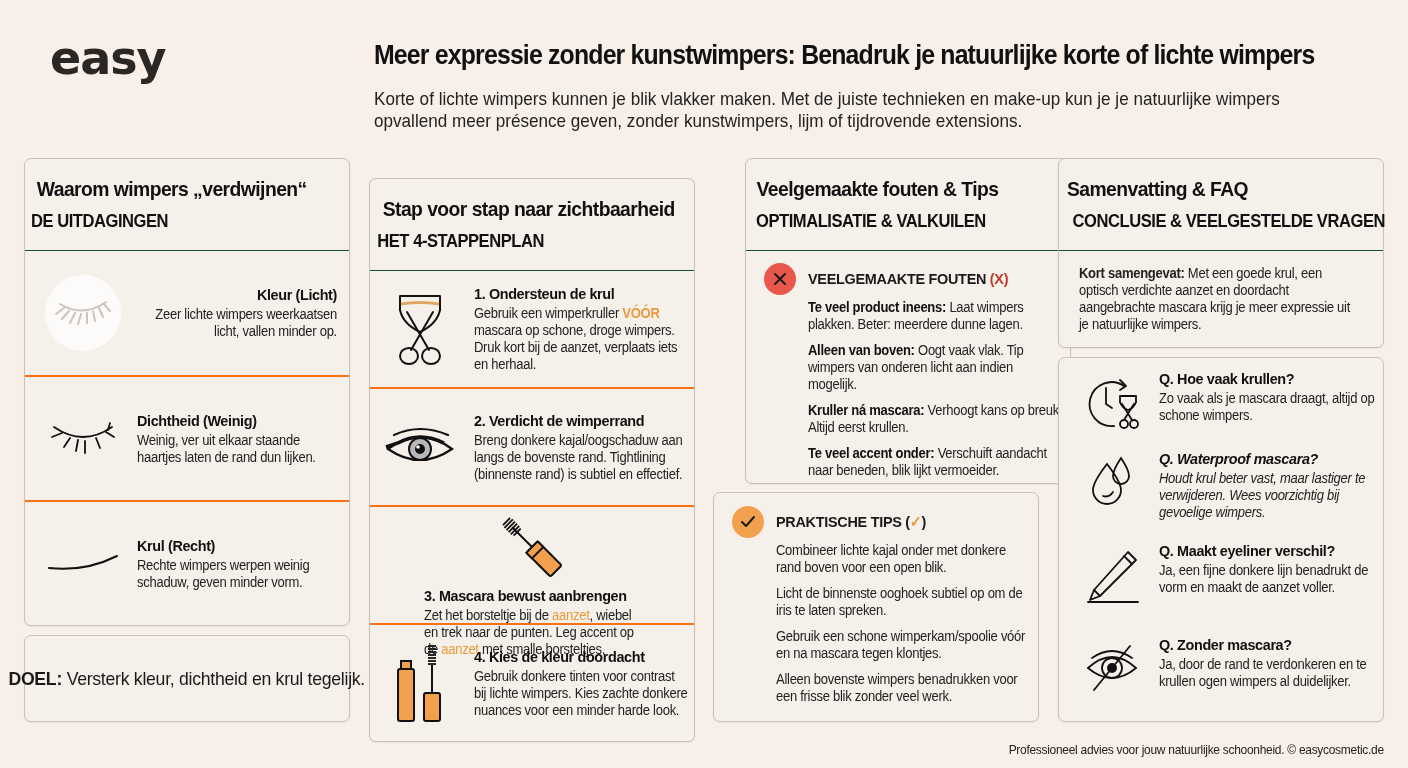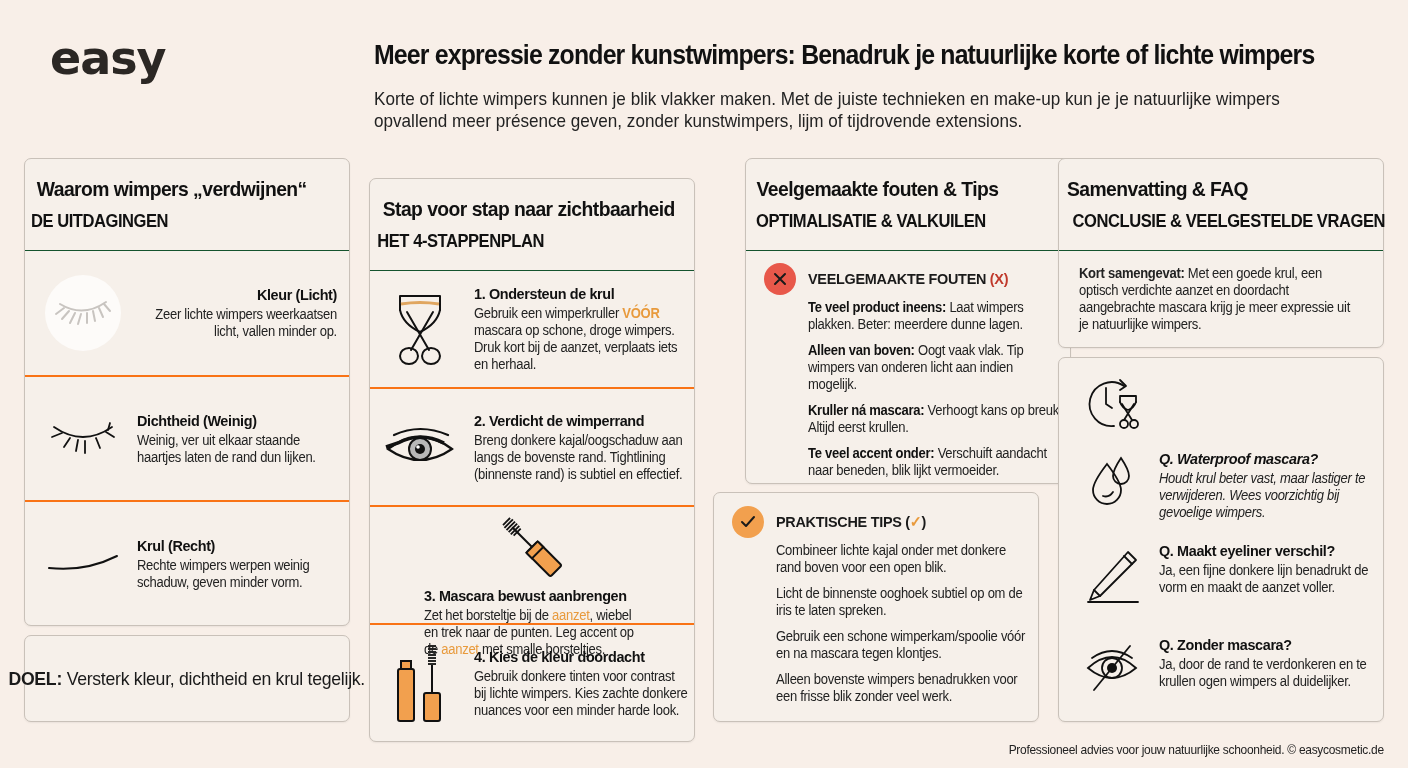--- a/index.html
+++ b/index.html
@@ -299,20 +299,24 @@
           <path d="M36 4 L42 10 L36 14"></path>
           <path d="M22 12 L22 28 L28 32"></path>
           <path d="M36 20 L52 20 M36 20 L36 26 M52 20 L52 26"></path>
           <path d="M36 26 Q38 32 44 34 Q50 32 52 26"></path>
           <path d="M38 28 L48 44 M50 28 L40 44"></path>
           <circle cx="40" cy="48" r="4"></circle>
             <circle cx="50" cy="48" r="4"></circle>
         </g>
       </svg>
     </div>
+    <div class="txt">
+      <div class="faq-q">Q. Hoe vaak krullen?</div>
+      <div class="faq-a">Zo vaak als je mascara draagt, altijd op schone wimpers.</div>
+    </div>
   </div>
   <div class="faq-row" style="height:92px;font-style:italic;">
     <div class="icon">
       <svg width="46" height="50" viewBox="0 0 46 50">
         <g stroke="#111" stroke-width="1.8" fill="none" stroke-linecap="round">
           <path d="M18 8 Q4 26 4 34 A14 14 0 0 0 32 34 Q32 26 18 8 Z"></path>
           <path d="M32 2 Q24 14 24 20 A8 8 0 0 0 40 20 Q40 14 32 2 Z"></path>
           <path d="M14 40 Q20 42 24 36"></path>
         </g>
       </svg>

